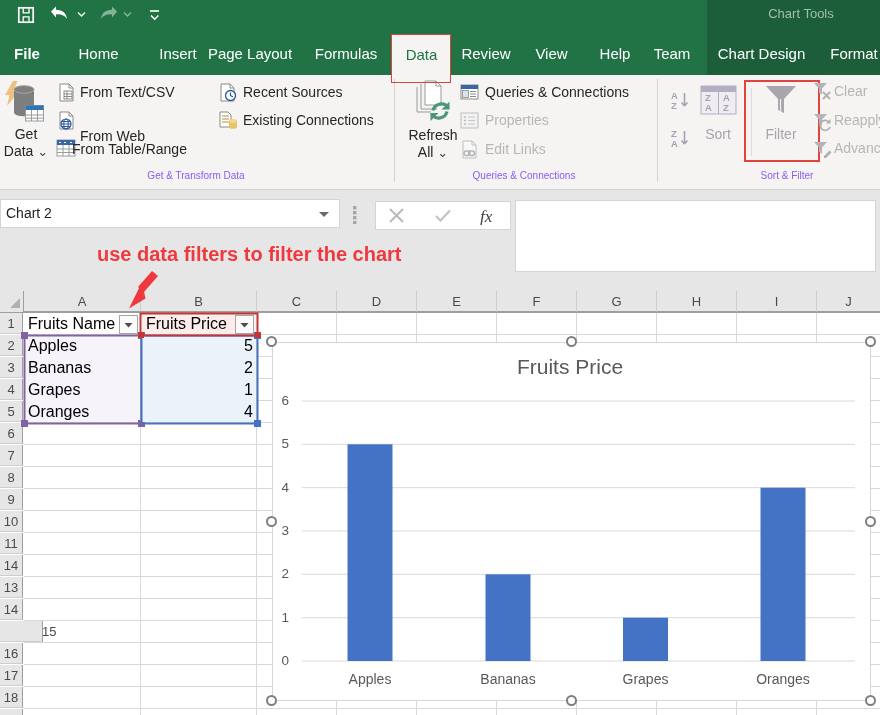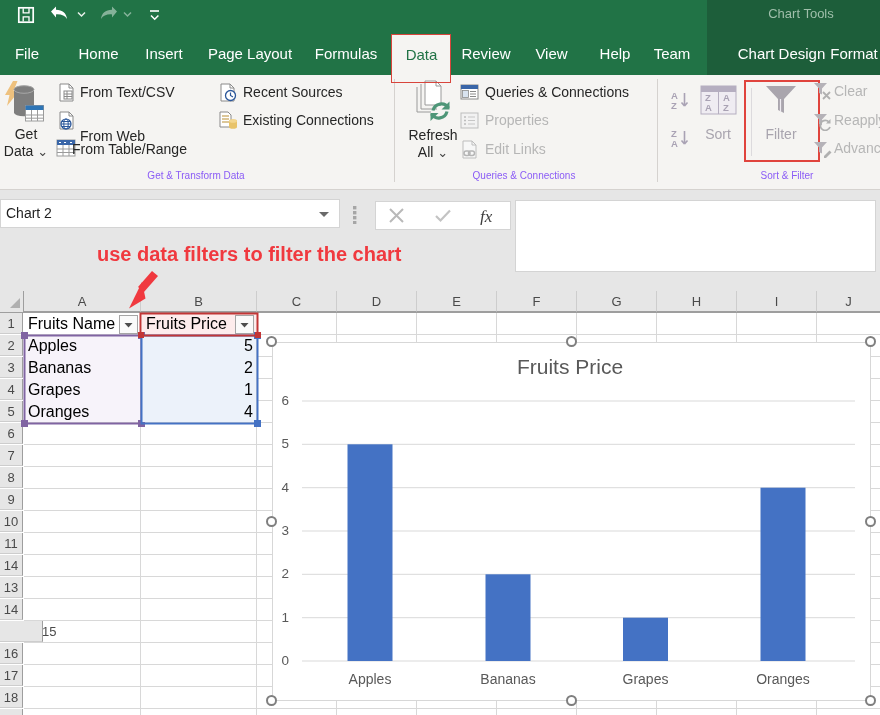--- a/index.html
+++ b/index.html
@@ -41,33 +41,33 @@
   <path d="M117 11.5 l-5-5 v3.2 c-6.5 0-10.5 3.6-11 9.3 2.2-3.4 5.5-4.9 11-4.6 v3.1 z" fill="#fff"></path>
   <path d="M124 12.5 l3.5 3.5 3.5 -3.5" stroke="#fff" stroke-width="1.5" fill="none"></path>
   </g>
 
   <g stroke="#fff" stroke-width="1.6">
     <line x1="150" y1="11" x2="159" y2="11"></line>
     <path d="M151 15.5 l3.7 3.7 3.7-3.7" fill="none" stroke-width="1.5"></path>
   </g>
 </svg>
 
-<div class="tab" style="left:8px;width:38px;">File</div>
+<div class="tab" style="left:8px;width:38px;font-weight:bold;">File</div>
 <div class="tab" style="left:70px;width:57px;">Home</div>
-<div class="tab" style="left:138px;width:52px;">Insert</div>
+<div class="tab" style="left:152px;width:52px;">Insert</div>
 <div class="tab" style="left:204px;width:92px;">Page Layout</div>
 <div class="tab" style="left:310px;width:72px;">Formulas</div>
 <div class="abs" style="left:392px;top:35px;width:59px;height:40px;background:#f5f4f2;"></div>
 <div class="tab" style="left:392px;top:35px;width:59px;height:40px;line-height:40px;color:#217346;">Data</div>
 <div class="abs" style="left:391px;top:34px;width:60px;height:49px;border:1.5px solid #d8453c;box-sizing:border-box;z-index:40;"></div>
 <div class="tab" style="left:456px;width:60px;">Review</div>
 <div class="tab" style="left:527px;width:49px;">View</div>
 <div class="tab" style="left:593px;width:44px;">Help</div>
 <div class="tab" style="left:648px;width:48px;">Team</div>
-<div class="tab" style="left:734px;width:95px;">Chart Design</div>
+<div class="tab" style="left:714px;width:95px;">Chart Design</div>
 <div class="tab" style="left:826px;width:56px;">Format</div>
 
 <div class="abs" style="left:0;top:75px;width:880px;height:115px;background:#f5f4f2;border-bottom:1px solid #d5d2cf;box-sizing:border-box;"></div>
 
 <div class="abs" style="left:394px;top:79px;width:1px;height:103px;background:#d5d2cf;"></div>
 <div class="abs" style="left:657px;top:79px;width:1px;height:103px;background:#d5d2cf;"></div>
 
 <svg class="abs" style="left:0px;top:80px" width="48" height="44" viewBox="0 0 48 44">
   <path d="M13 1 L5 15 h4.5 L7 26 L19 11 h-5.5 L17.5 1 Z" fill="#eec17e"></path>
   <path d="M14 9.5 a10 3.8 0 0 1 20 0 v23 a10 3.8 0 0 1 -20 0 z" fill="#7e7e7e"></path>

